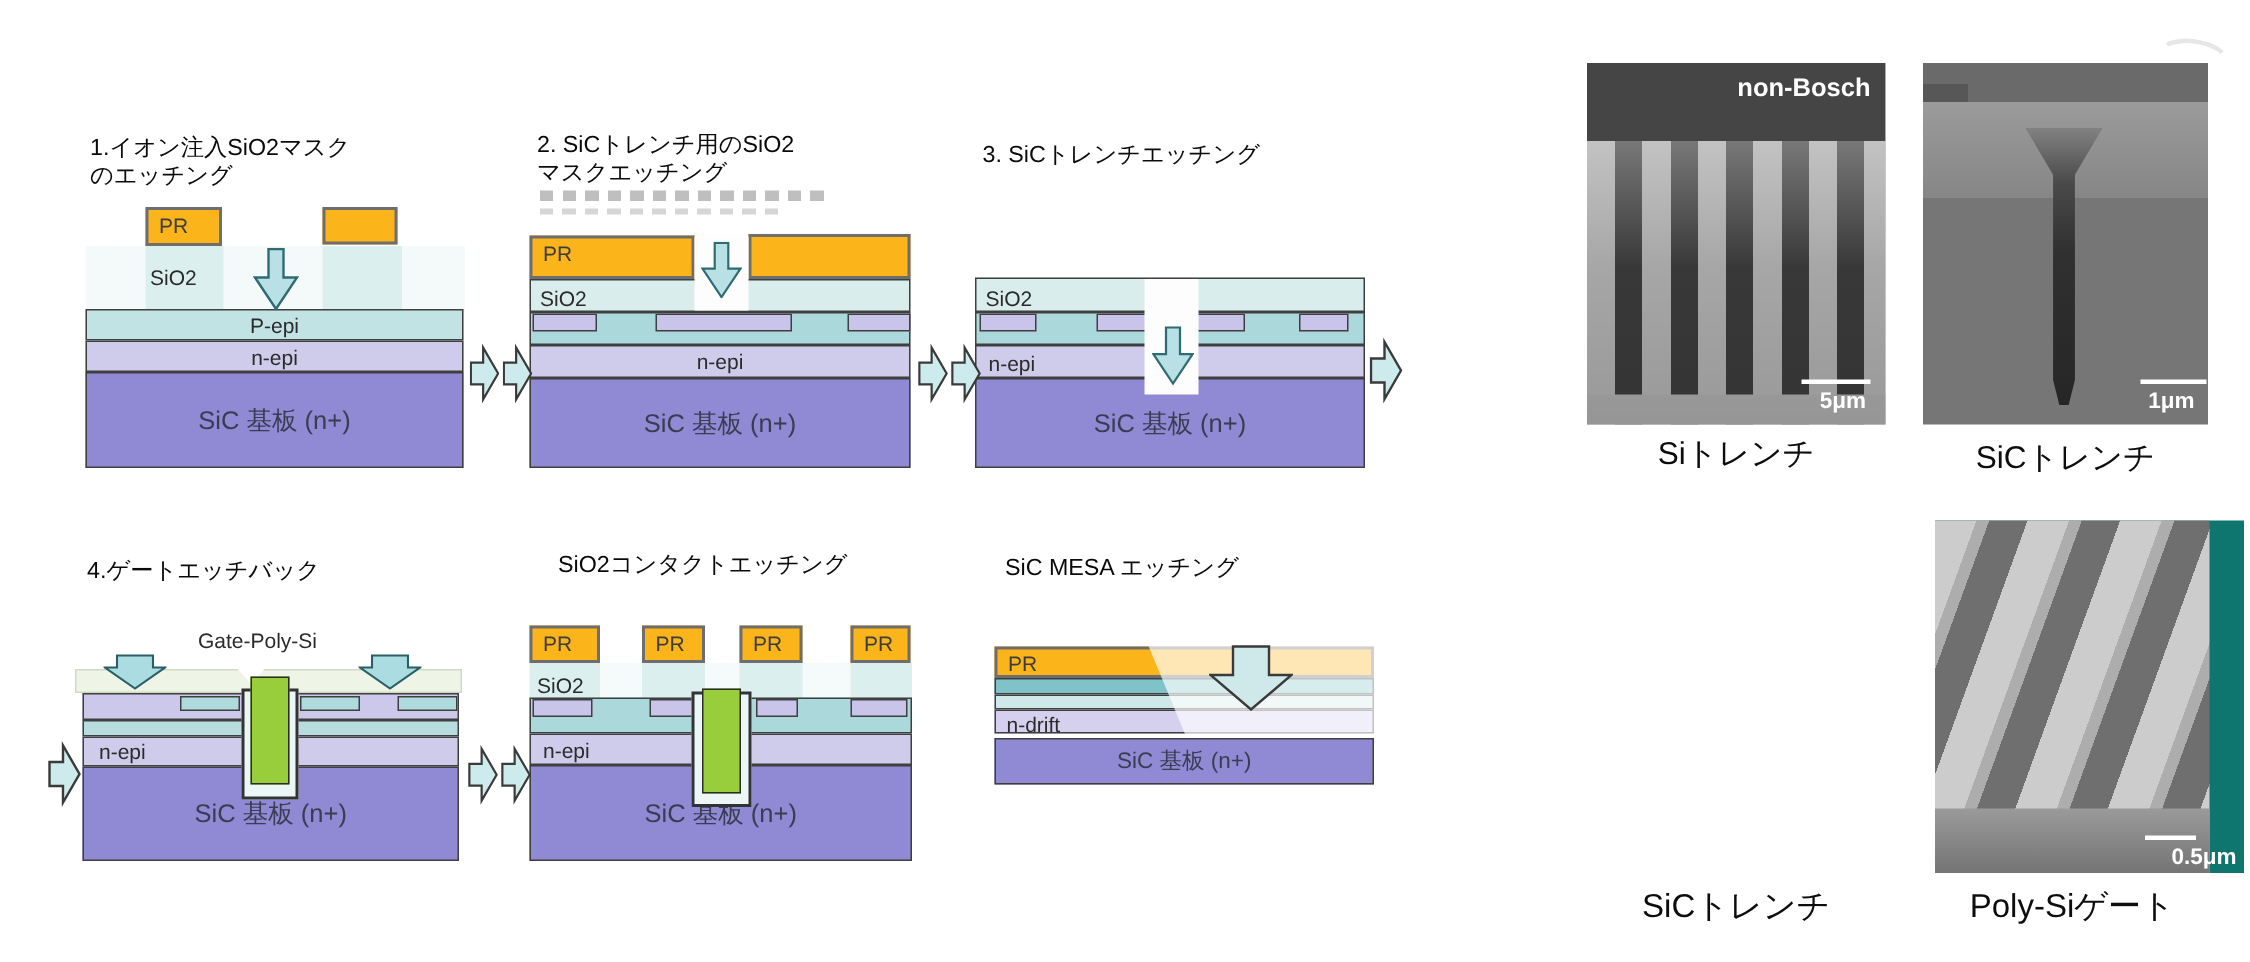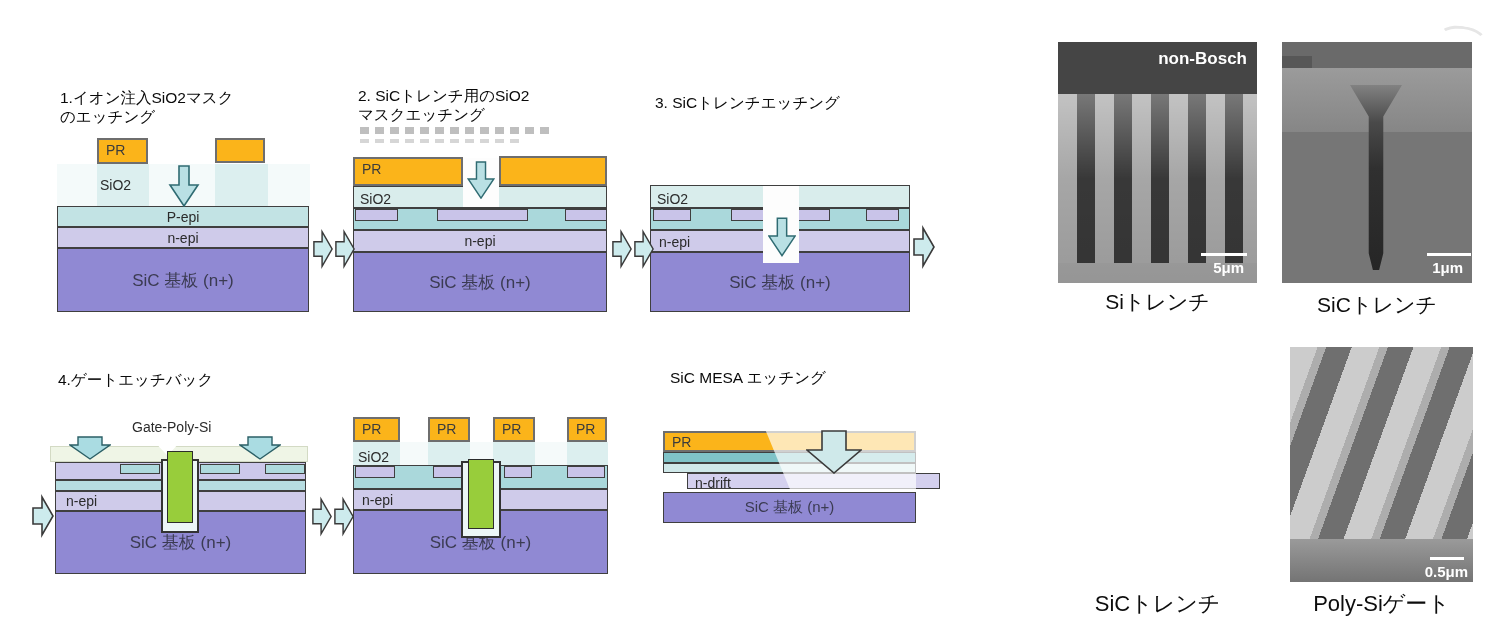--- a/index.html
+++ b/index.html
@@ -170,20 +170,21 @@
   <svg class="arr" style="left:32px;top:494px;width:22px;height:44px">
       <use href="#arr-r"></use>
     </svg>
   <svg class="arr" style="left:312px;top:495px;width:20px;height:43px">
       <use href="#arr-r"></use>
     </svg>
   <svg class="arr" style="left:334px;top:495px;width:20px;height:43px">
       <use href="#arr-r"></use>
     </svg>
 
+  <div class="title" style="left:372px;top:366px">SiO2コンタクトエッチング</div>
 
   <div class="pr" style="left:353px;top:417px;width:47px;height:25px">PR</div>
   <div class="pr" style="left:428px;top:417px;width:42px;height:25px">PR</div>
   <div class="pr" style="left:493px;top:417px;width:42px;height:25px">PR</div>
   <div class="pr" style="left:567px;top:417px;width:40px;height:25px">PR</div>
 
   <div class="abs" style="left:353px;top:442px;width:255px;height:23px;background:#F5FAFA;z-index:1">
     <div class="patch" style="left:0px;width:47px"></div>
     <div class="patch" style="left:75px;width:42px"></div>
     <div class="patch" style="left:140px;width:42px"></div>
@@ -202,21 +203,21 @@
     <span class="sublbl">SiC 基板 (n+)</span>
   </div>
   <div class="liner" style="left:461px;top:461px;width:40px;height:77px"></div>
   <div class="gate" style="left:468px;top:459px;width:26px;height:70px"></div>
 
   <div class="title" style="left:670px;top:368px">SiC MESA エッチング</div>
 
   <div class="pr" style="left:663px;top:431px;width:253px;height:21px;padding-top:1px">PR</div>
   <div class="layer" style="left:663px;top:452px;width:253px;height:11px;background:#7FC3C8"></div>
   <div class="layer" style="left:663px;top:463px;width:253px;height:10px;background:#CFE8E9"></div>
-  <div class="layer" style="left:687px;top:473px;width:253px;height:16px;background:#D4D0EE">
+  <div class="layer" style="left:663px;top:473px;width:253px;height:16px;background:#D4D0EE">
     <div class="lbl abs" style="left:7px;top:1px">n-drift</div>
   </div>
   <div class="layer center" style="left:663px;top:492px;width:253px;height:31px;background:#9089D3">
     <span class="sublbl" style="font-size:15px">SiC 基板 (n+)</span>
   </div>
   <div class="overlayfade" style="left:765px;top:429px;width:151px;height:62px"></div>
   <svg class="arr" style="left:806px;top:430px;width:56px;height:44px">
       <use href="#arr-big"></use>
     </svg>
 
@@ -240,21 +241,21 @@
     <div class="abs" style="left:68px;top:43px;width:52px;height:185px;
          background:linear-gradient(180deg,#828282 0,#4a4a4a 20%,#303030 45%,#262626);
          clip-path:polygon(0 0,100% 0,64% 17%,64% 91%,56% 100%,44% 100%,36% 91%,36% 17%)"></div>
     <div class="scale-line" style="left:145px;top:211px;width:44px"></div>
     <div class="scale-lbl" style="right:9px;top:217px">1μm</div>
   </div>
   <div class="caption" style="left:1282px;top:291px;width:190px">SiCトレンチ</div>
 
   <div class="caption" style="left:1058px;top:589px;width:199px;font-size:22px">SiCトレンチ</div>
 
-  <div class="sem" style="left:1290px;top:347px;width:183px;height:235px;background:#0f766e">
+  <div class="sem" style="left:1290px;top:347px;width:206px;height:235px;background:#0f766e">
     <div class="abs" style="left:0;top:0;width:183px;height:235px;
          background:repeating-linear-gradient(110deg,#cccccc 0 26px,#adadad 26px 34px,#6f6f6f 34px 58px)"></div>
     <div class="abs" style="left:0;top:192px;width:183px;height:43px;background:linear-gradient(180deg,#9a9a9a,#747474)"></div>
     <div class="scale-line" style="left:140px;top:210px;width:34px"></div>
     <div class="scale-lbl" style="right:5px;top:216px">0.5μm</div>
   </div>
   <div class="caption" style="left:1290px;top:589px;width:183px;font-size:22px">Poly-Siゲート</div>
 
   <div class="abs" style="left:1437px;top:26px;width:44px;height:22px;border:3px solid transparent;border-top-color:#e6e6e6;border-radius:50%;transform:rotate(8deg);z-index:1"></div>
 

